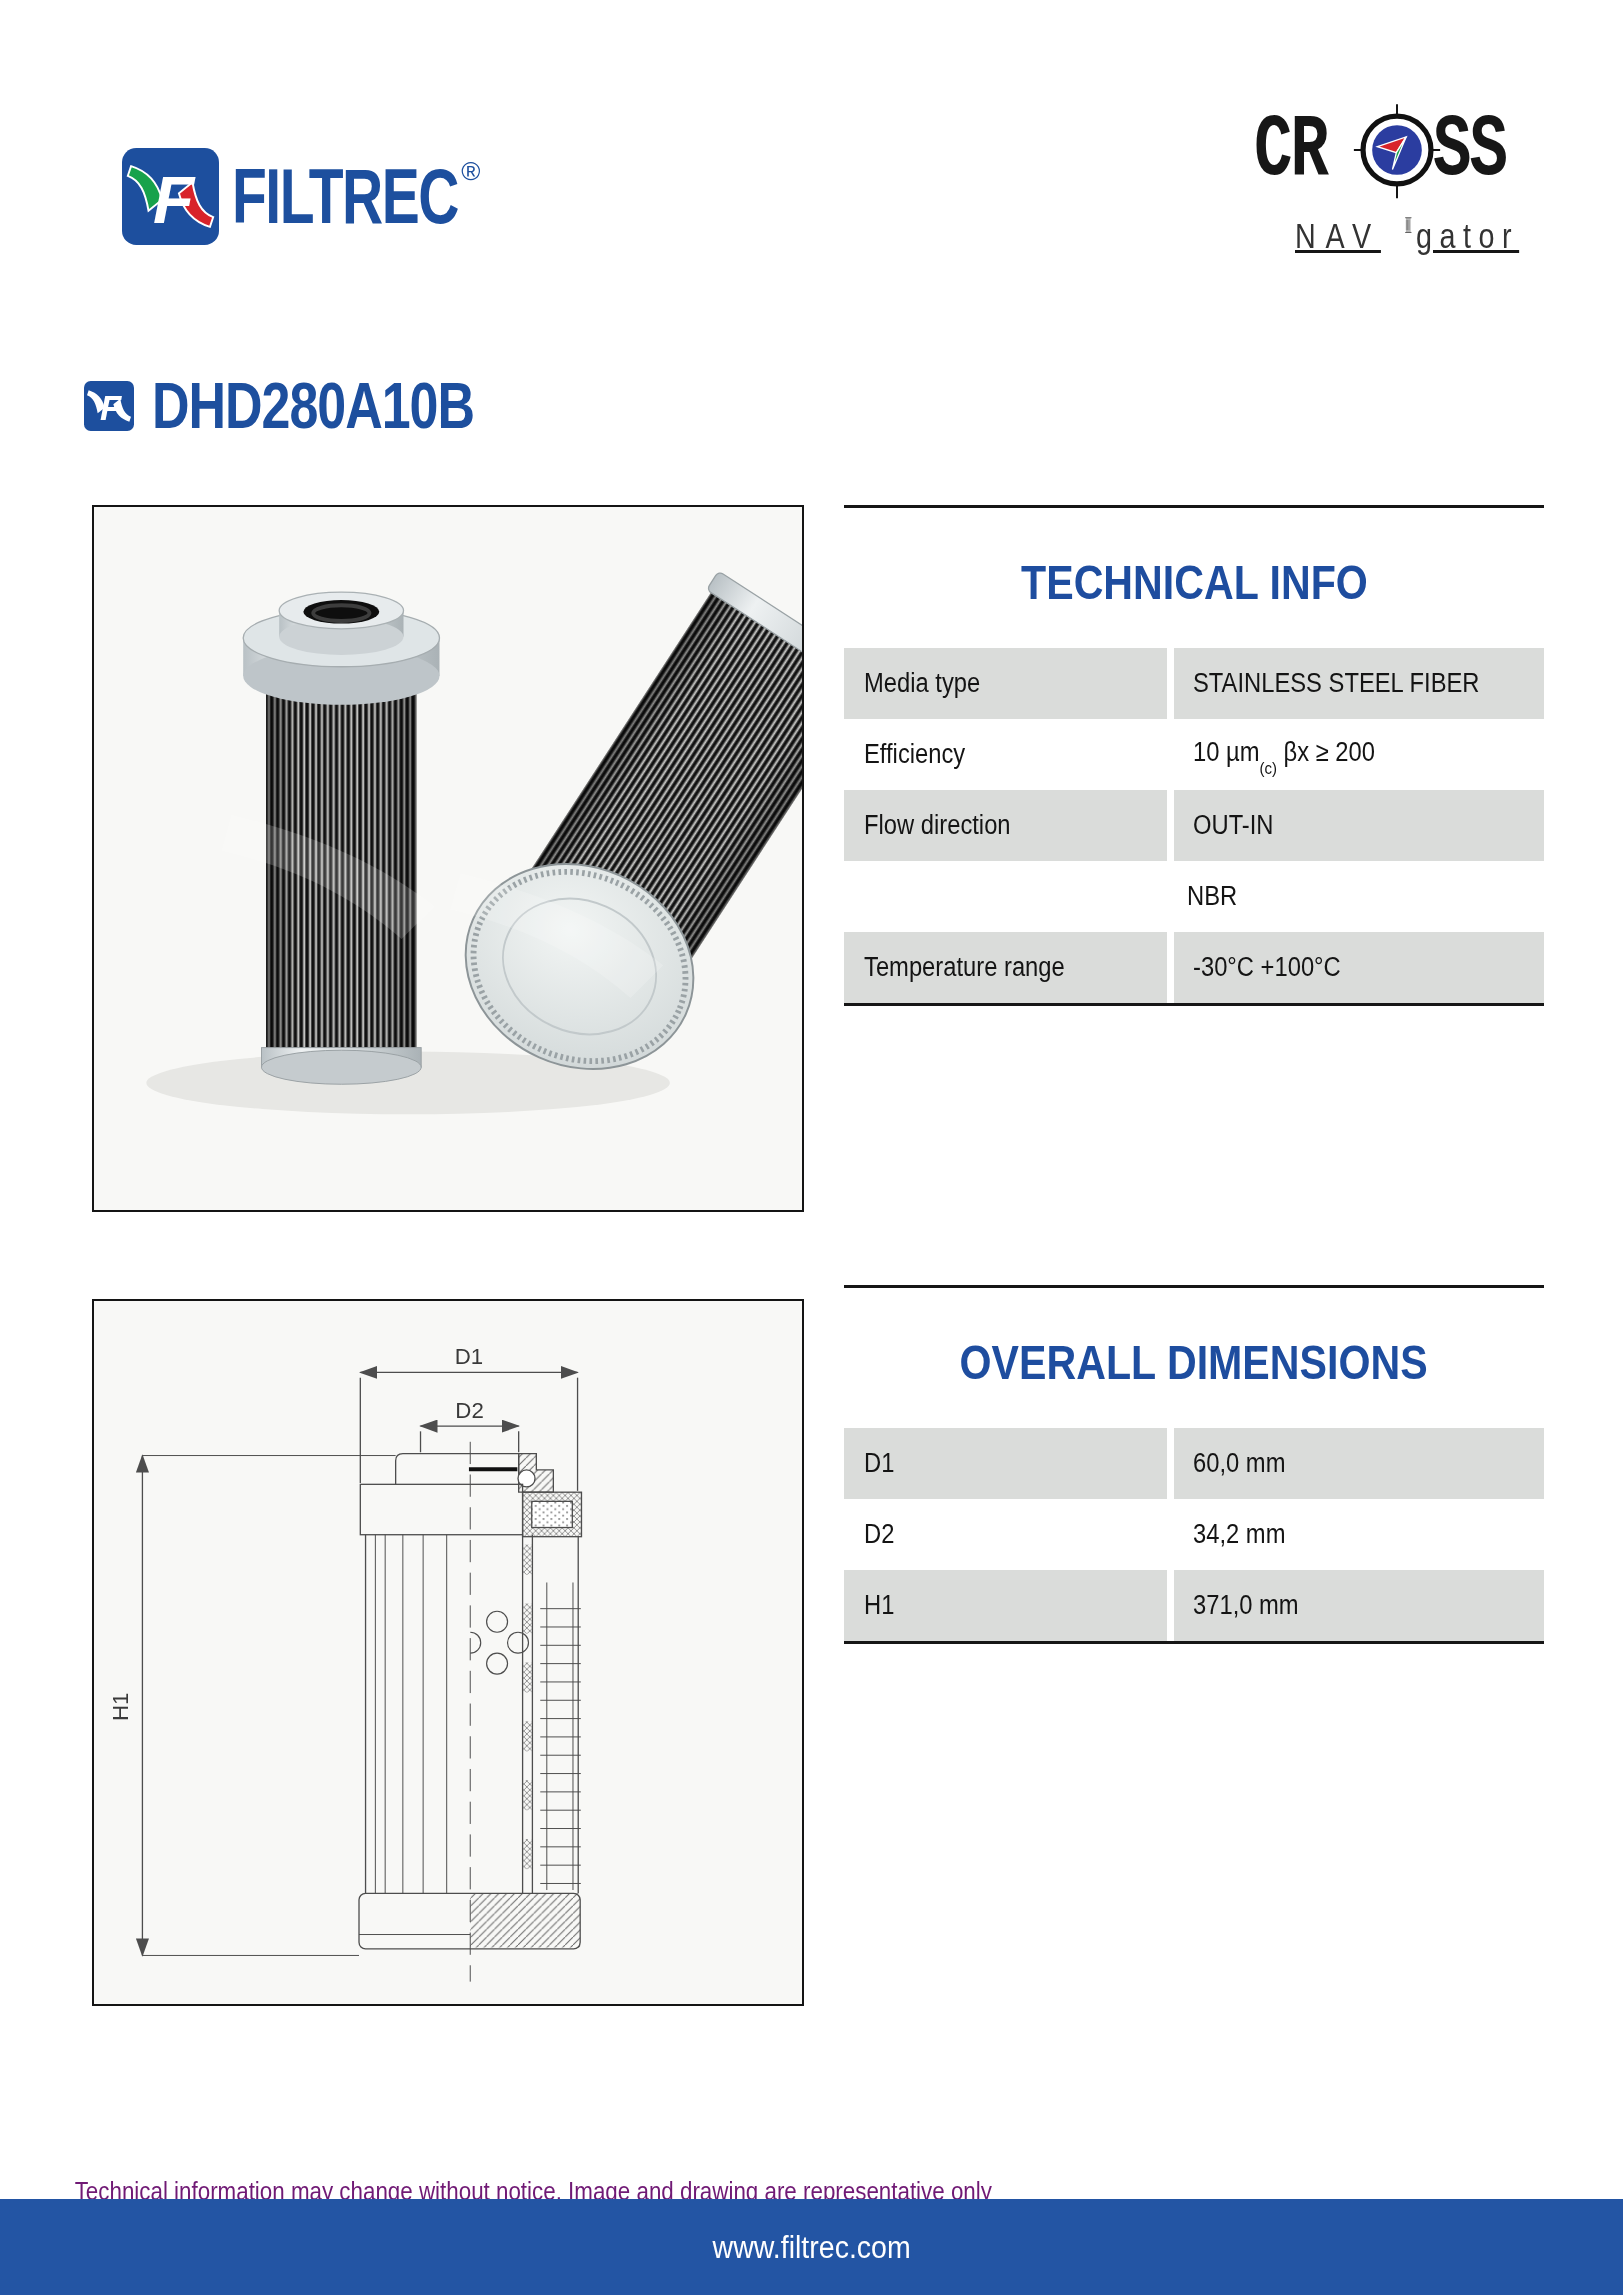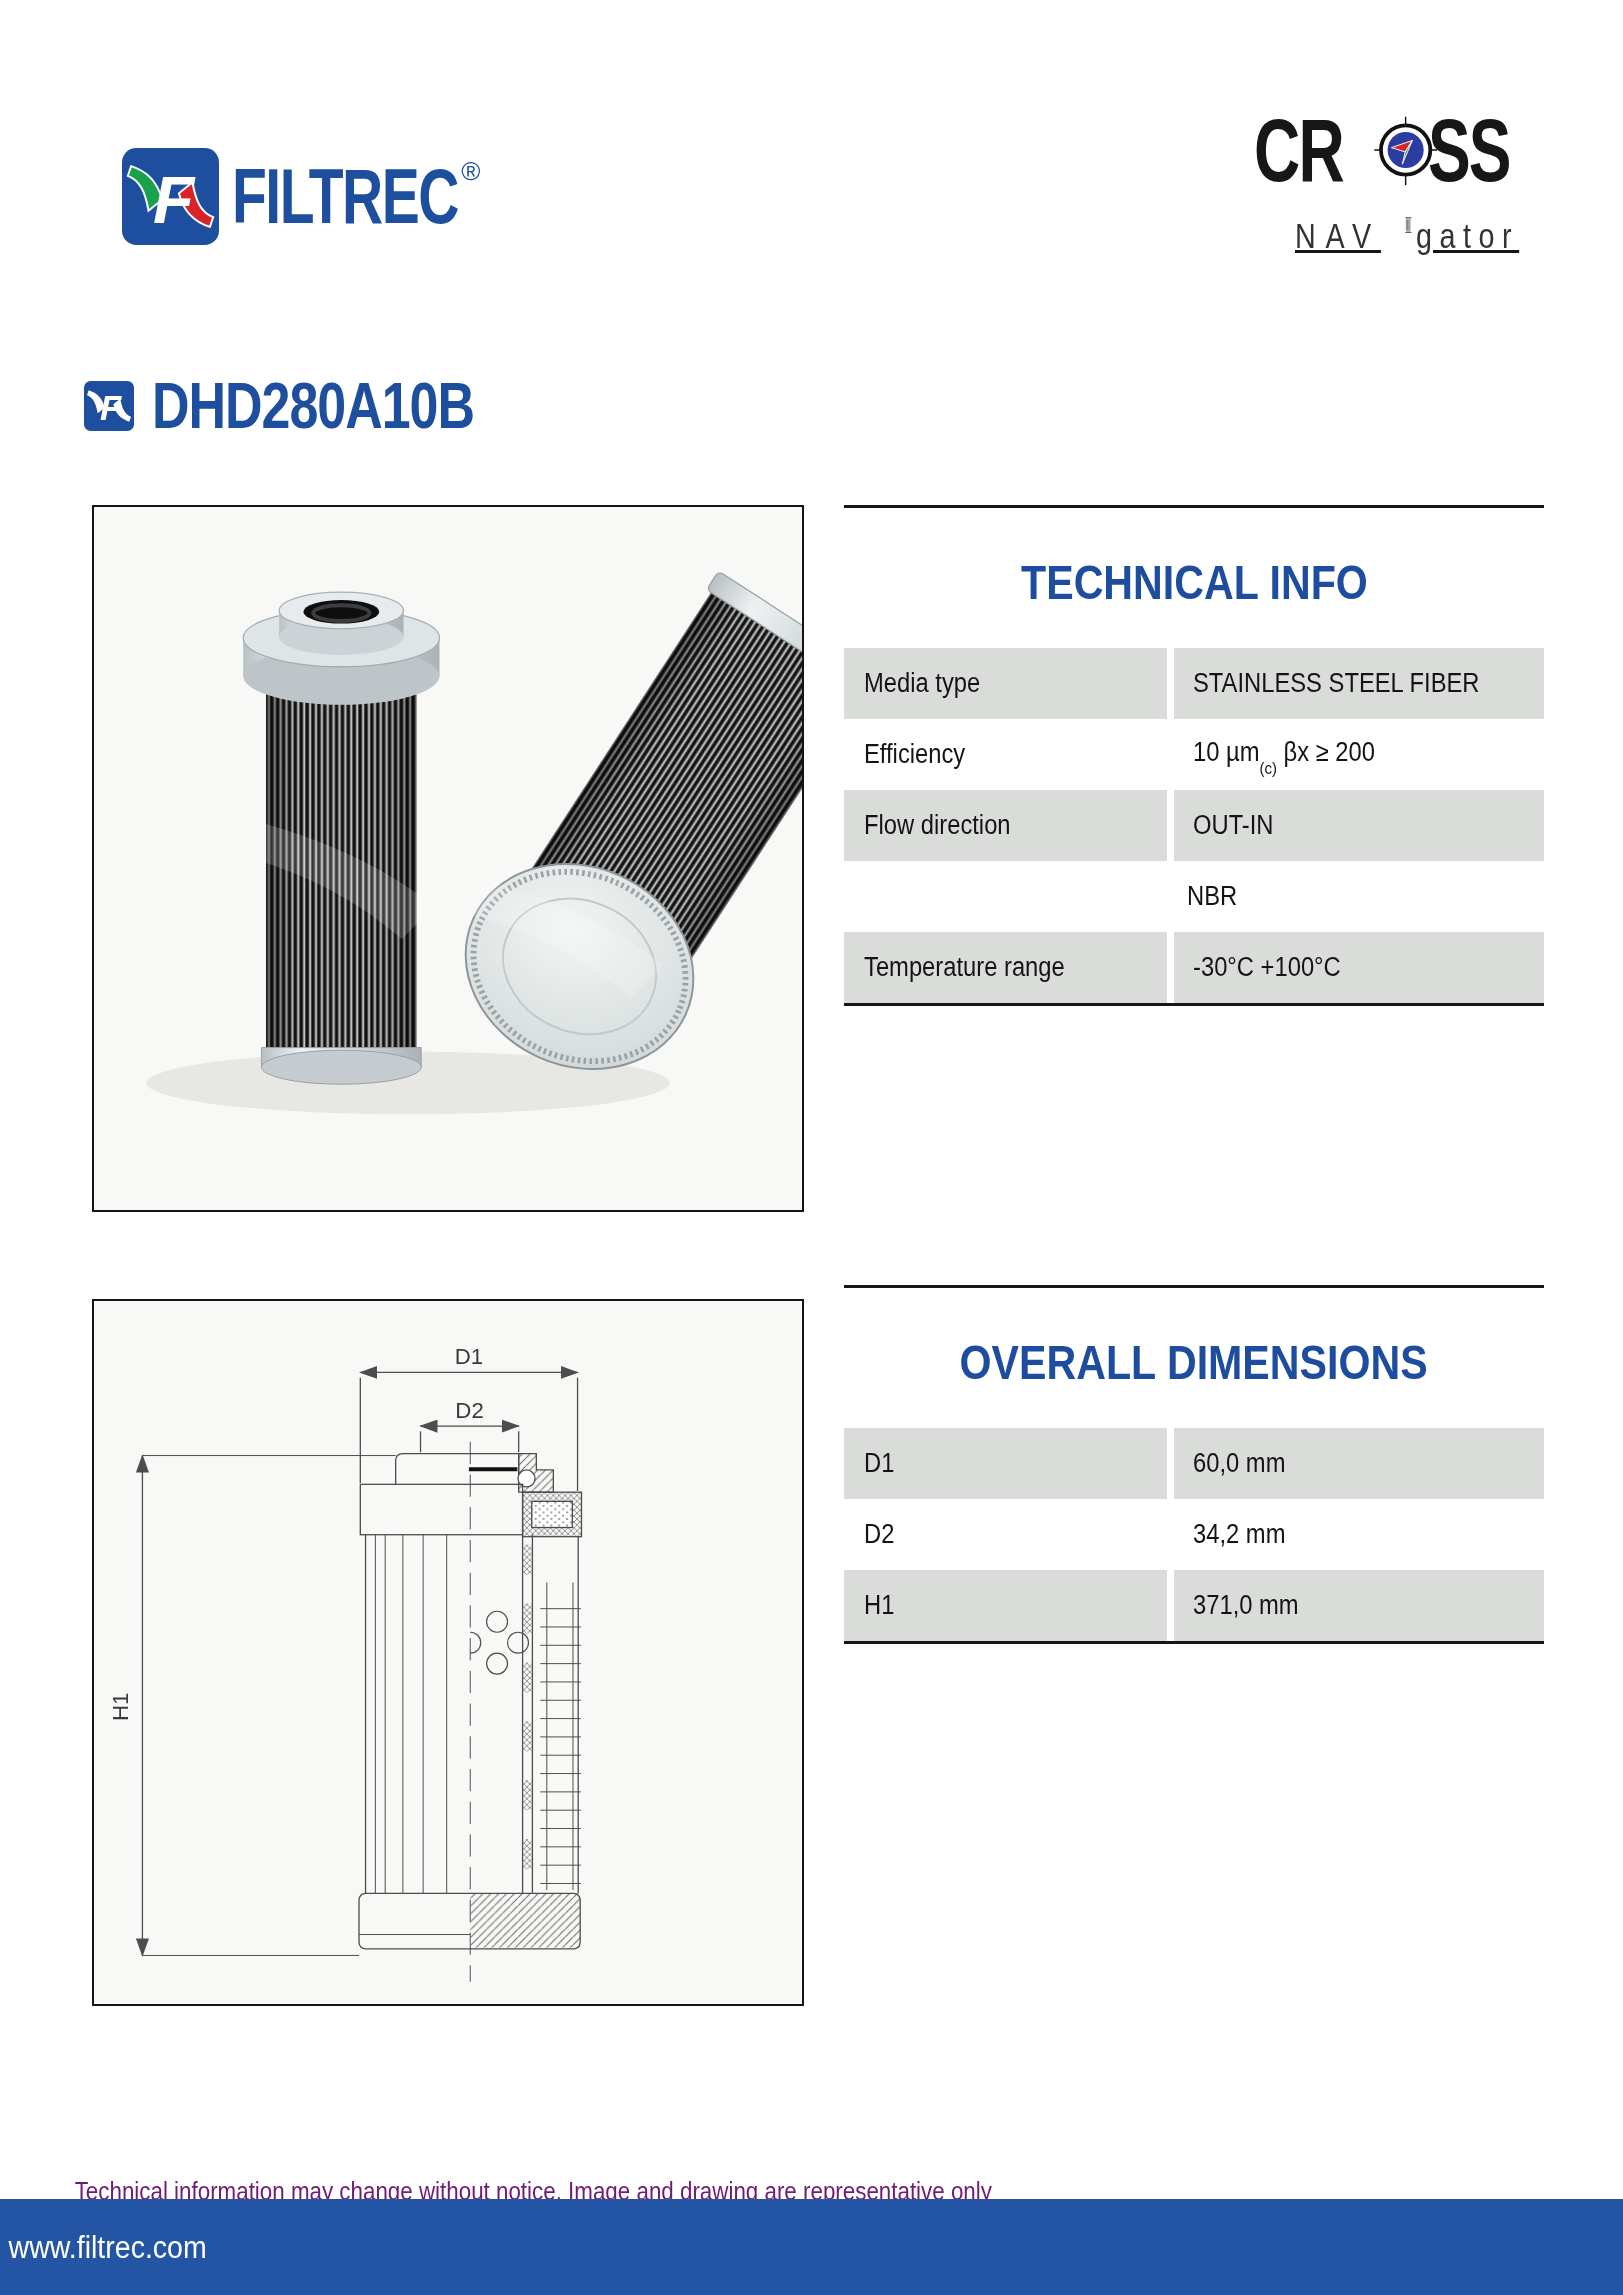--- a/index.html
+++ b/index.html
@@ -6,21 +6,21 @@
   .page{position:relative;width:1623px;height:2295px;background:#ffffff;overflow:hidden;
         font-family:"Liberation Sans",sans-serif;color:#161616;}
 
   
   .filtrec-logo{position:absolute;left:122px;top:148px;display:flex;align-items:center;}
   .filtrec-word{font-size:77px;font-weight:bold;color:#1d4f9e;letter-spacing:-2px;
                 display:inline-block;transform:scaleX(.74);transform-origin:left center;line-height:1;margin-left:13px;}
   .reg-mark{font-size:26px;color:#1d4f9e;position:relative;top:-25px;left:-76px;font-weight:normal;}
 
   .cross-logo{position:absolute;left:1254px;top:110px;width:288px;}
-  .cross-line1{display:flex;align-items:center;height:80px;}
+  .cross-line1{display:flex;align-items:center;height:80px;font-family:Liberation Mono, monospace;}
   .cross-txt{font-size:89px;font-weight:bold;color:#171717;letter-spacing:-2.6px;
              display:inline-block;transform:scaleX(.72);transform-origin:left center;line-height:1;}
   .cross-txt.right{transform-origin:left center;margin-left:-5.2px;}
   .cross-line2{display:flex;align-items:flex-end;margin-top:21px;margin-left:41px;height:42px;text-decoration:underline;}
   .nav-txt{font-size:35px;font-weight:normal;color:#333;letter-spacing:11.8px;
            display:inline-block;transform:scaleX(.82);transform-origin:left bottom;line-height:1;}
   .gator-txt{font-size:35px;font-weight:normal;color:#333;letter-spacing:9.2px;
            display:inline-block;transform:scaleX(.82);transform-origin:left bottom;line-height:1;margin-left:2.6px;}
 
   
@@ -40,21 +40,21 @@
   .trow .cell{height:71px;display:flex;align-items:center;padding-left:19.6px;box-sizing:border-box;
               font-size:27px;color:#141414;}
   .trow:nth-child(odd) .cell{background:#dadcda;}
   .cond{display:inline-block;transform:scaleX(.88);transform-origin:left center;white-space:nowrap;}
   sub.csub{font-size:17px;position:relative;top:6.5px;}
 
   
   .disclaimer{position:absolute;top:2152px;left:0;width:100%;text-align:left;font-size:26px;color:#701a75;margin-top:24px;}
   .disclaimer span{display:inline-block;transform:scaleX(.86);transform-origin:center;}
   .bluebar{position:absolute;top:2199px;left:0;width:100%;height:97px;background:#2355a4;
-           display:flex;align-items:center;}
+           display:flex;align-items:center;justify-content:center;}
   .bluebar a{color:#ffffff;font-size:31px;text-decoration:none;display:inline-block;
              transform:scaleX(.92);transform-origin:center;}
 </style>
 </head>
 <body>
 
 <div class="page">
 
   <div class="filtrec-logo">
     <svg width="97" height="97" viewBox="0 0 150 150">

